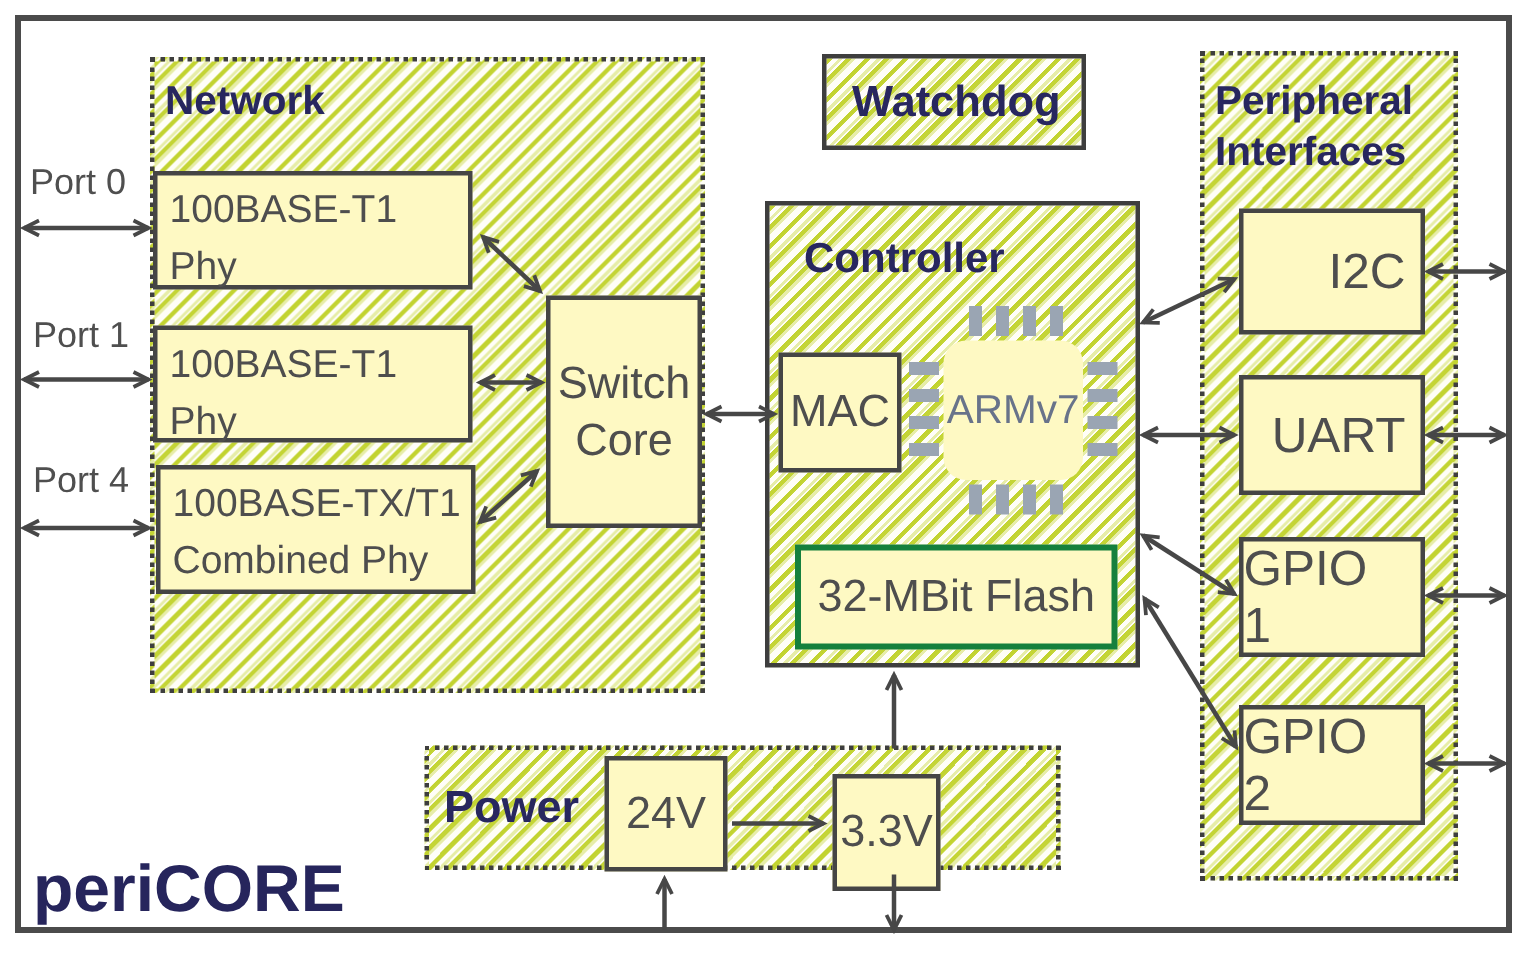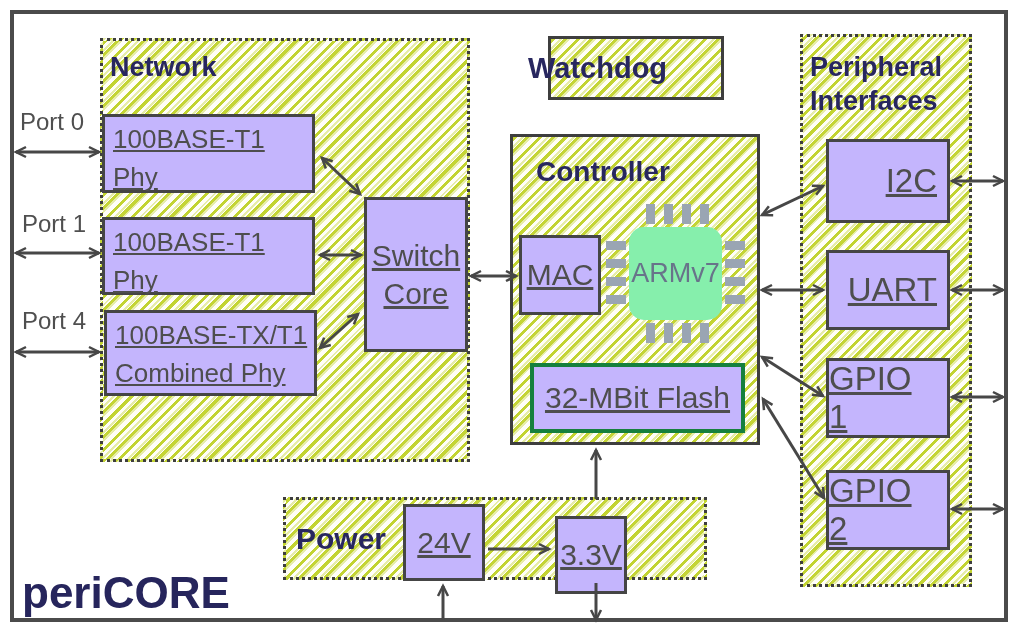--- a/index.html
+++ b/index.html
@@ -18,35 +18,35 @@
       repeating-linear-gradient(135deg, rgba(191,209,38,0.38) 0px 2px, rgba(0,0,0,0) 2px 6px);
   }
   .block{position:absolute;box-sizing:border-box;}
   .dotted{border:3px dotted #3e3e3e;}
   .solid{border:3px solid #3e3e3e;}
   .block-title{
     position:absolute;font-weight:bold;color:#28275f;font-size:27px;line-height:1.15;
     white-space:nowrap;
   }
   .white-box{
-    position:absolute;box-sizing:border-box;background:#c4b5fd;
-    border:3px solid #454545;color:#4e4e4e;text-decoration:underline;
+    position:absolute;box-sizing:border-box;background:#fef9c3;
+    border:3px solid #454545;color:#4e4e4e;
   }
   .phy-box{font-size:26px;line-height:1.45;padding:4px 0 0 8px;}
   .center-box{display:flex;flex-direction:column;align-items:center;justify-content:center;
     font-size:30px;line-height:1.25;}
   .periph-box{display:flex;align-items:center;justify-content:flex-end;
     padding-right:10px;font-size:33px;}
   .flash-box{border:4px solid #15803d;display:flex;align-items:center;justify-content:center;
     font-size:30px;}
   .pwr-box{display:flex;align-items:center;justify-content:center;font-size:30px;}
   .port-label{position:absolute;color:#4f4f4f;font-size:24px;white-space:nowrap;}
   .chip{
     position:absolute;left:629px;top:227px;width:93px;height:93px;border-radius:15px;
-    background:#86efac;display:flex;align-items:center;justify-content:center;
+    background:#fef9c3;display:flex;align-items:center;justify-content:center;
     color:#68738a;font-size:27px;
   }
   .pins-h{position:absolute;width:72px;height:20px;
     background:repeating-linear-gradient(90deg,#9aa5b3 0 9px,rgba(0,0,0,0) 9px 18px);}
   .pins-v{position:absolute;width:20px;height:72px;
     background:repeating-linear-gradient(180deg,#9aa5b3 0 9px,rgba(0,0,0,0) 9px 18px);}
   .brand{
     position:absolute;left:22px;top:568px;font-size:44px;font-weight:bold;color:#26255c;
     letter-spacing:0px;
   }
@@ -78,21 +78,21 @@
     <div>100BASE-TX/T1</div>
     <div>Combined Phy</div>
   </div>
 
   <div class="white-box center-box" style="left:364px;top:197px;width:104px;height:155px;">
     <div>Switch</div>
     <div>Core</div>
   </div>
 
   <div class="block solid hatch" style="left:548px;top:36px;width:176px;height:64px;"></div>
-  <div class="block-title" style="left:528px;top:52px;font-size:29px;">Watchdog</div>
+  <div class="block-title" style="left:568px;top:52px;font-size:29px;">Watchdog</div>
 
   <div class="block solid hatch" style="left:510px;top:134px;width:250px;height:311px;"></div>
   <div class="block-title" style="left:536px;top:156px;font-size:28px;">Controller</div>
 
   <div class="white-box center-box" style="left:519px;top:235px;width:82px;height:80px;">
     <div>MAC</div>
   </div>
 
   <div class="pins-h" style="left:646px;top:204px;"></div>
   <div class="pins-h" style="left:646px;top:323px;"></div>

